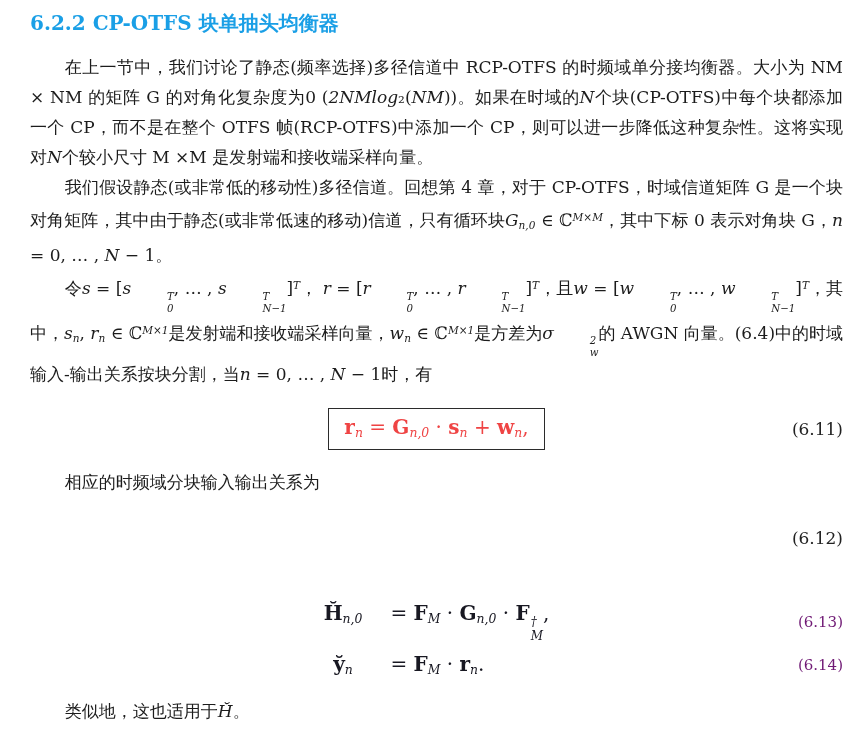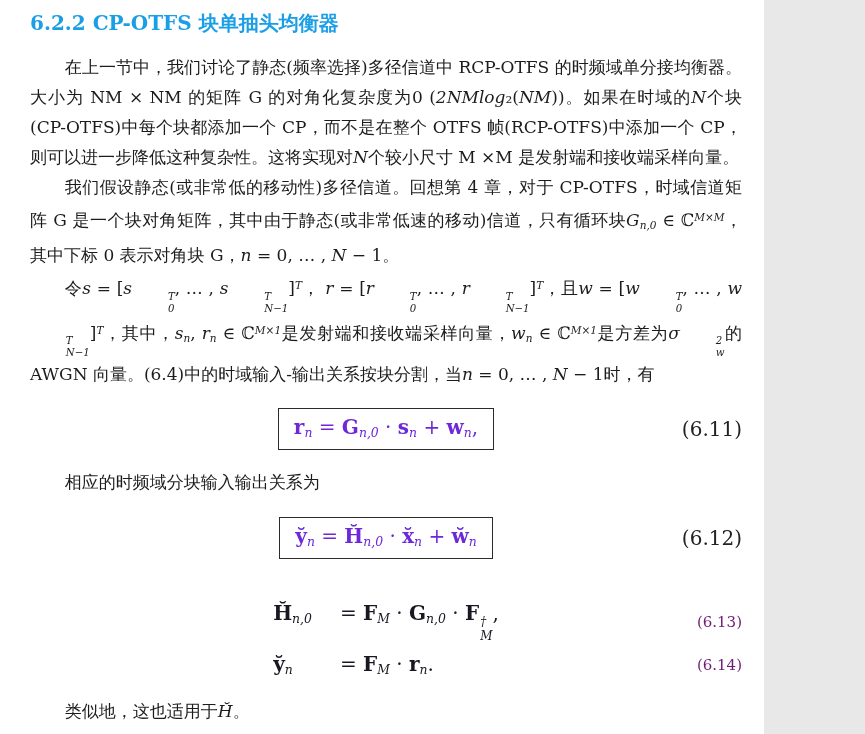--- a/index.html
+++ b/index.html
@@ -1,18 +1,18 @@
 <!DOCTYPE html>
 <html><head>
 <meta charset="utf-8">
 <style>
   html,body{margin:0;padding:0;background:#e8e8e8;}
   .page{
     position:relative;
-    width:764px;height:734px;
+    width:865px;height:734px;
     background:#ffffff;
     overflow:hidden;
     box-sizing:border-box;
     padding:8px 22px 0 30px;
     font-family:"DejaVu Serif","Liberation Serif",serif;
     color:#1c1c1c;
   }
   .heading{
     font-size:20px;
     line-height:26px;
@@ -49,45 +49,45 @@
     justify-content:center;
     align-items:center;
     font-size:20px;
     line-height:1;
   }
   .eq-row.first{margin-top:16px;height:48px;}
   .eq-row.second{margin-top:16px;height:50px;}
   .eq-box{
     border:1.3px solid #2b2b2b;
     padding:8px 15px 9px 15px;
-    color:#6d28d9;
+    color:#ef4444;
   }
   .eq-num{
     position:absolute;
     right:0;
     top:50%;
     transform:translateY(-50%);
-    font-size:20px;
+    font-size:17px;
     color:#222;
     font-style:normal;
     font-weight:normal;
     margin-left:44px;
   }
   .eq-align{
     position:relative;
     display:grid;
     grid-template-columns:1fr auto auto 1fr;
     row-gap:8px;
     align-items:baseline;
     font-size:20px;
     line-height:1.25;
     color:#181822;
     margin-top:22px;
   }
-  .eq-align .al{grid-column:2;text-align:left;}
+  .eq-align .al{grid-column:2;text-align:center;}
   .eq-align .ar{grid-column:3;text-align:left;margin-left:28px;}
   .eq-align .an{
     grid-column:4;justify-self:end;align-self:center;
     font-size:15px;color:#701a75;
   }
   .spacer-a{height:14px;}
   .spacer-b{height:16px;}
   .spacer-c{height:18px;}
 </style>
 </head>
@@ -127,21 +127,20 @@
   <div class="eq-row first">
     <span class="eq-box runs"><span class="bd">r</span><span class="sb">n</span><span> = </span><span class="bd">G</span><span class="sb">n,0</span><span> · </span><span class="bd">s</span><span class="sb">n</span><span> + </span><span class="bd">w</span><span class="sb">n</span><span>,</span></span>
     <span class="eq-num">(6.11)</span>
   </div>
 
   <div class="spacer-a"></div>
 
   <p class="para runs"><span>相应的时频域分块输入输出关系为</span></p>
 
   <div class="eq-row second">
-    <span class="eq-box runs"><span class="bd">y̆</span><span class="sb">n</span><span> = </span><span class="bd">H̆</span><span class="sb">n,0</span><span> · </span><span class="bd">x̆</span><span class="sb">n</span><span> + </span><span class="bd">w̆</span><span class="sb">n</span></span>
     <span class="eq-num">(6.12)</span>
   </div>
 
   <div class="spacer-b"></div>
 
 
   <div class="eq-align runs">
     <span class="al"><span class="bd">H̆</span><span class="sb">n,0</span></span>
     <span class="ar"><span> = </span><span class="bd">F</span><span class="sb">M</span><span> · </span><span class="bd">G</span><span class="sb">n,0</span><span> · </span><span class="bd">F</span><span class="stk bdless">
           <span>†</span>

